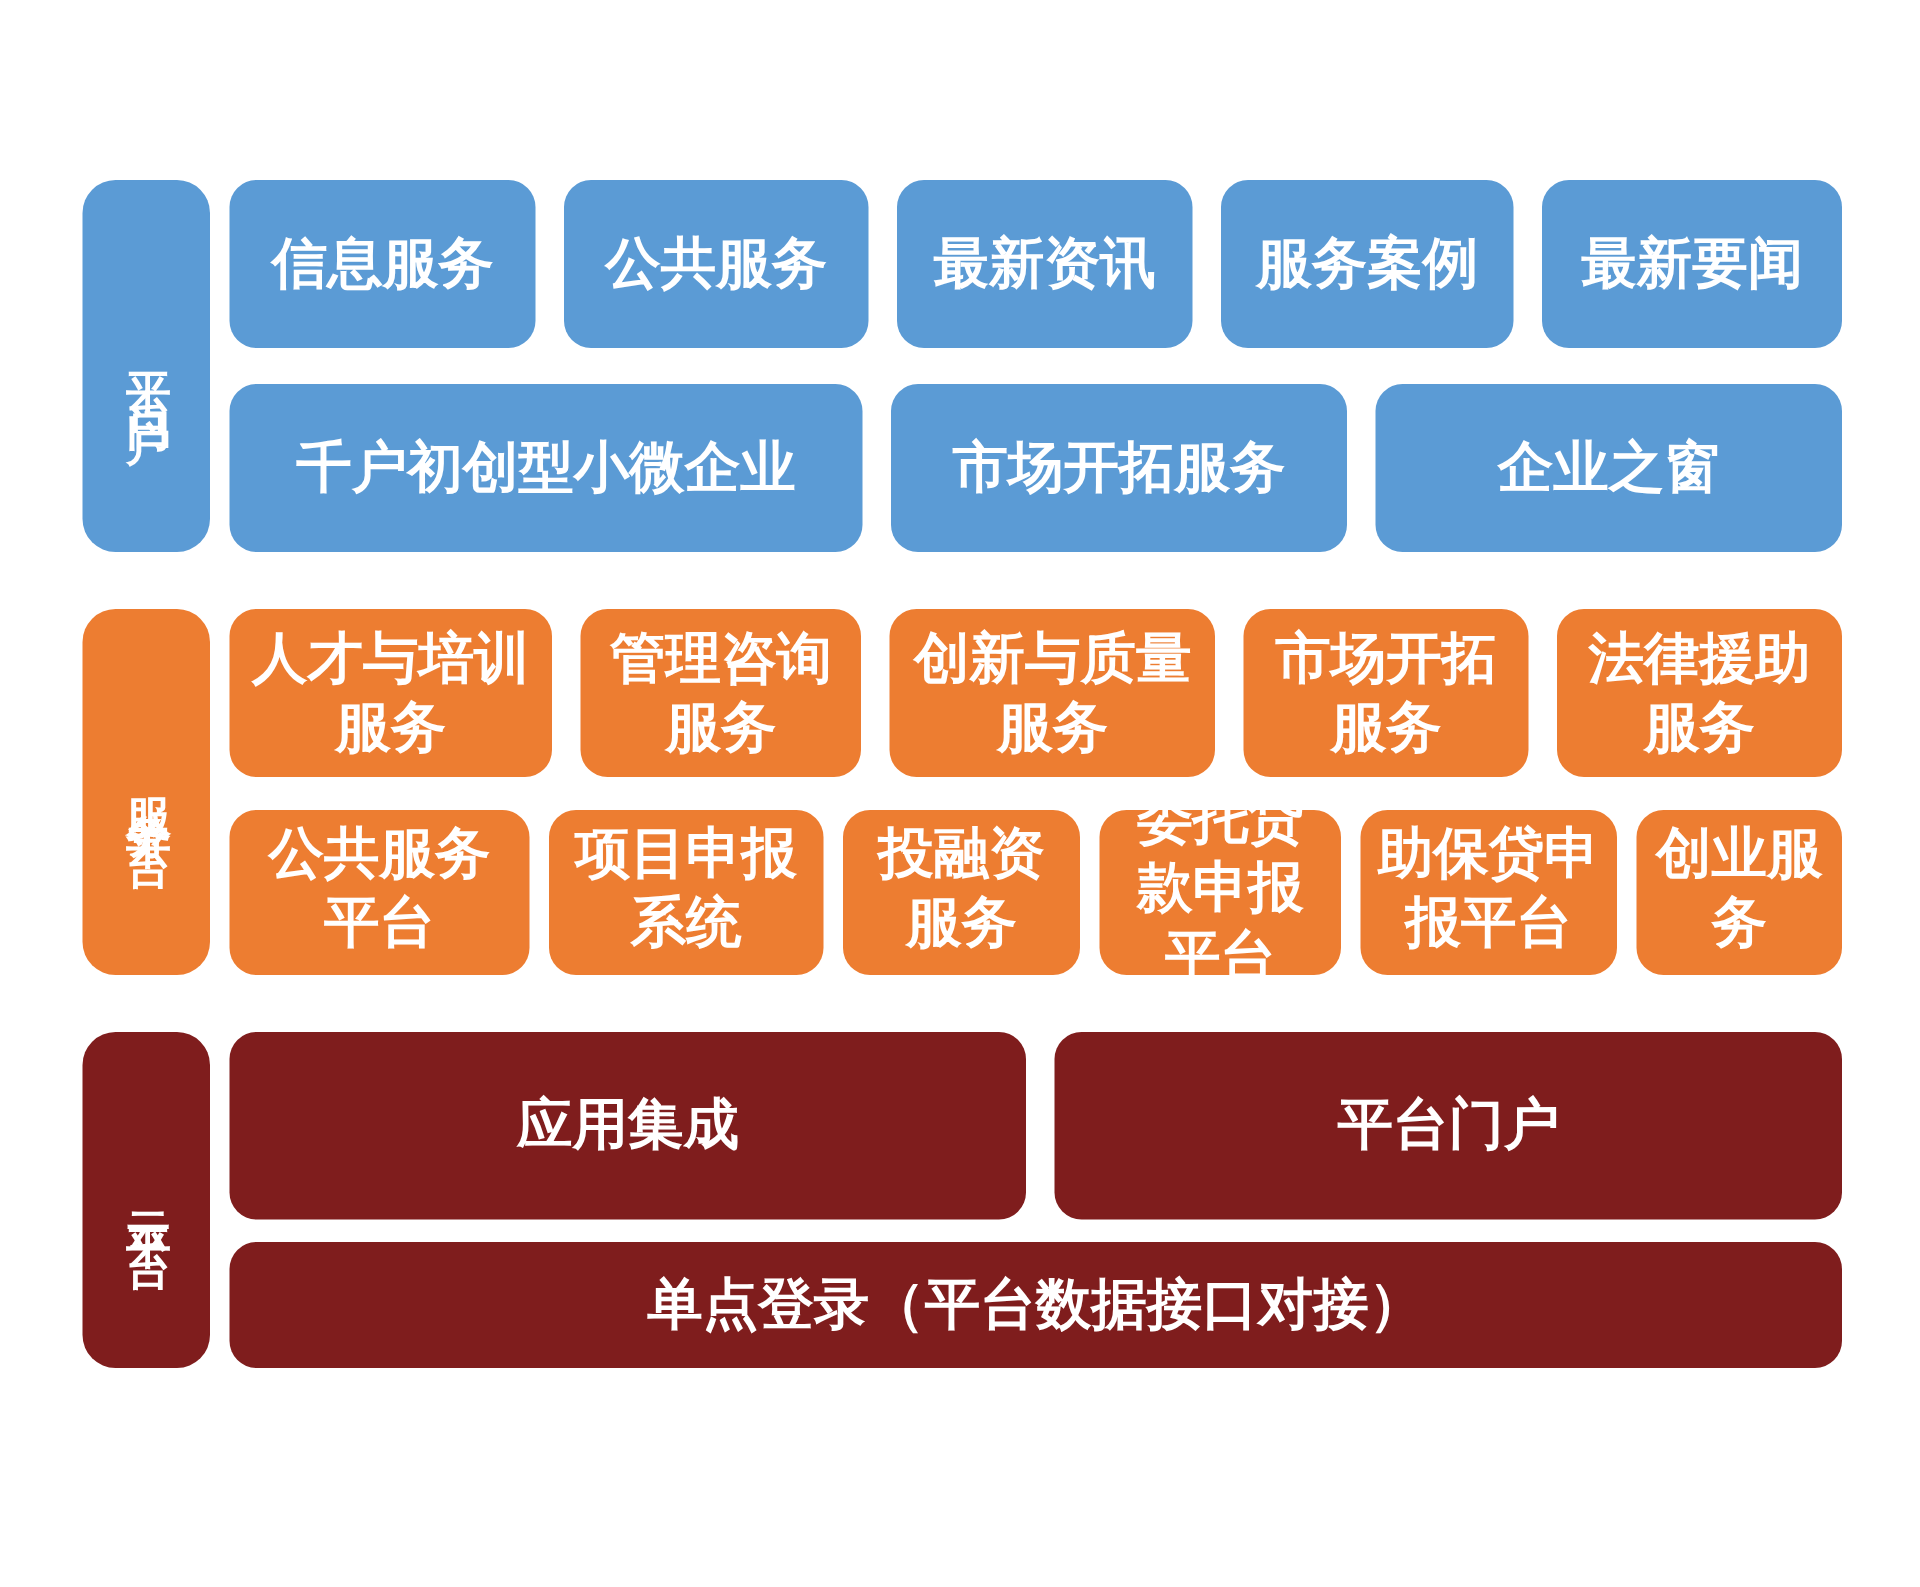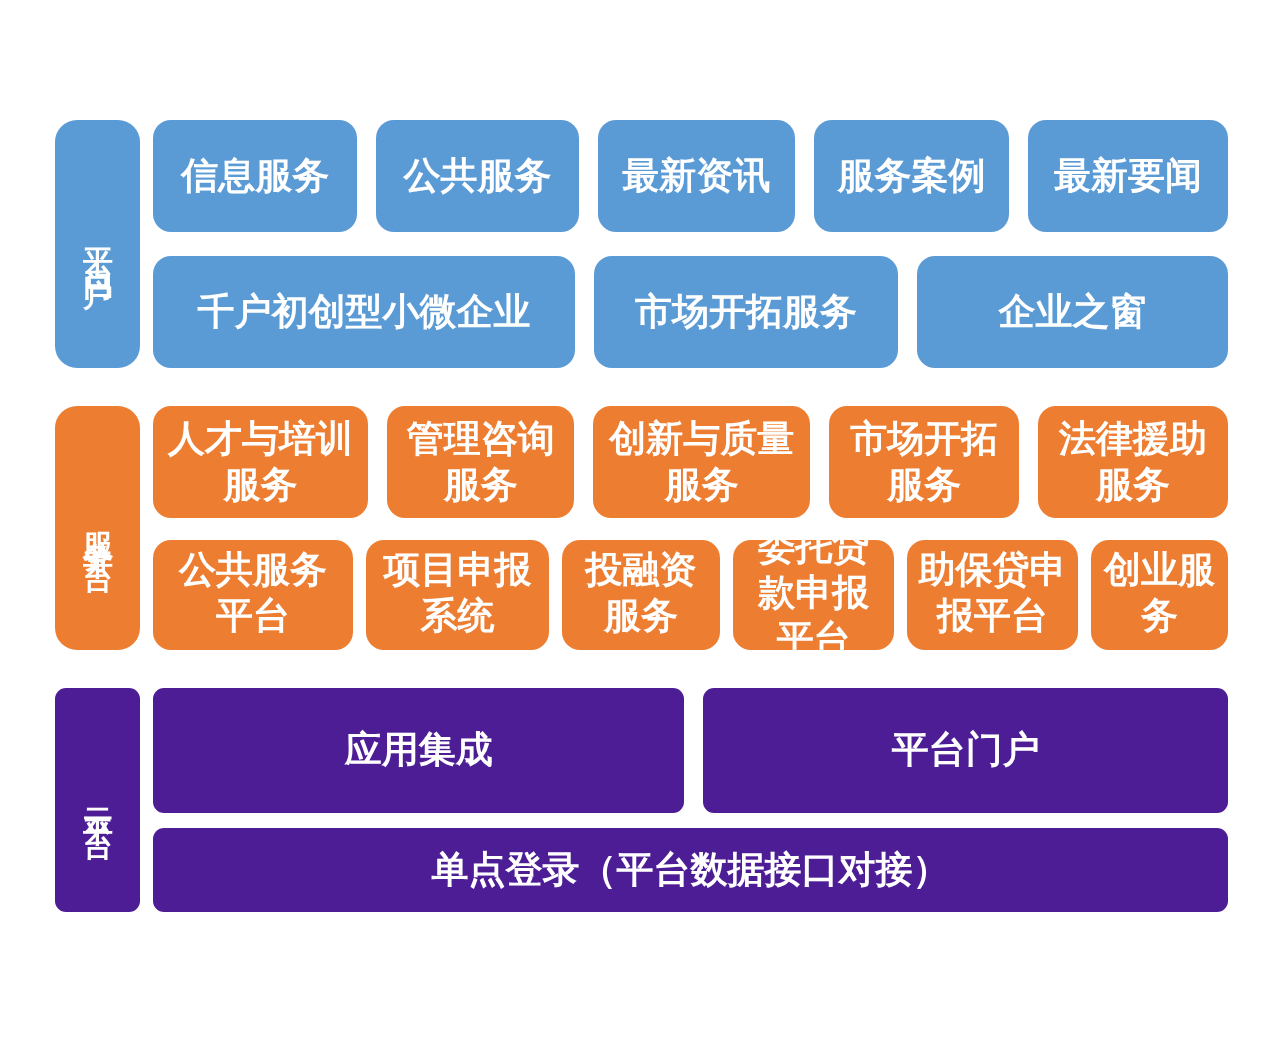--- a/index.html
+++ b/index.html
@@ -58,21 +58,21 @@
     display: flex;
     align-items: center;
     justify-content: center;
     text-align: center;
     height: 100%;
     padding: 0 10px;
   }
 
   .c-blue   { background: #5B9BD5; }
   .c-orange { background: #ED7D31; }
-  .c-gray   { background: #4c1d95; border-radius: 11px; }
+  .c-gray   { background: #7f1d1d; }
 </style>
 </head>
 <body>
 
 <div class="canvas">
   <div class="diagram">
 
     <div class="section">
       <div class="side-label c-blue">平台门户</div>
       <div class="rows rows-portal">

